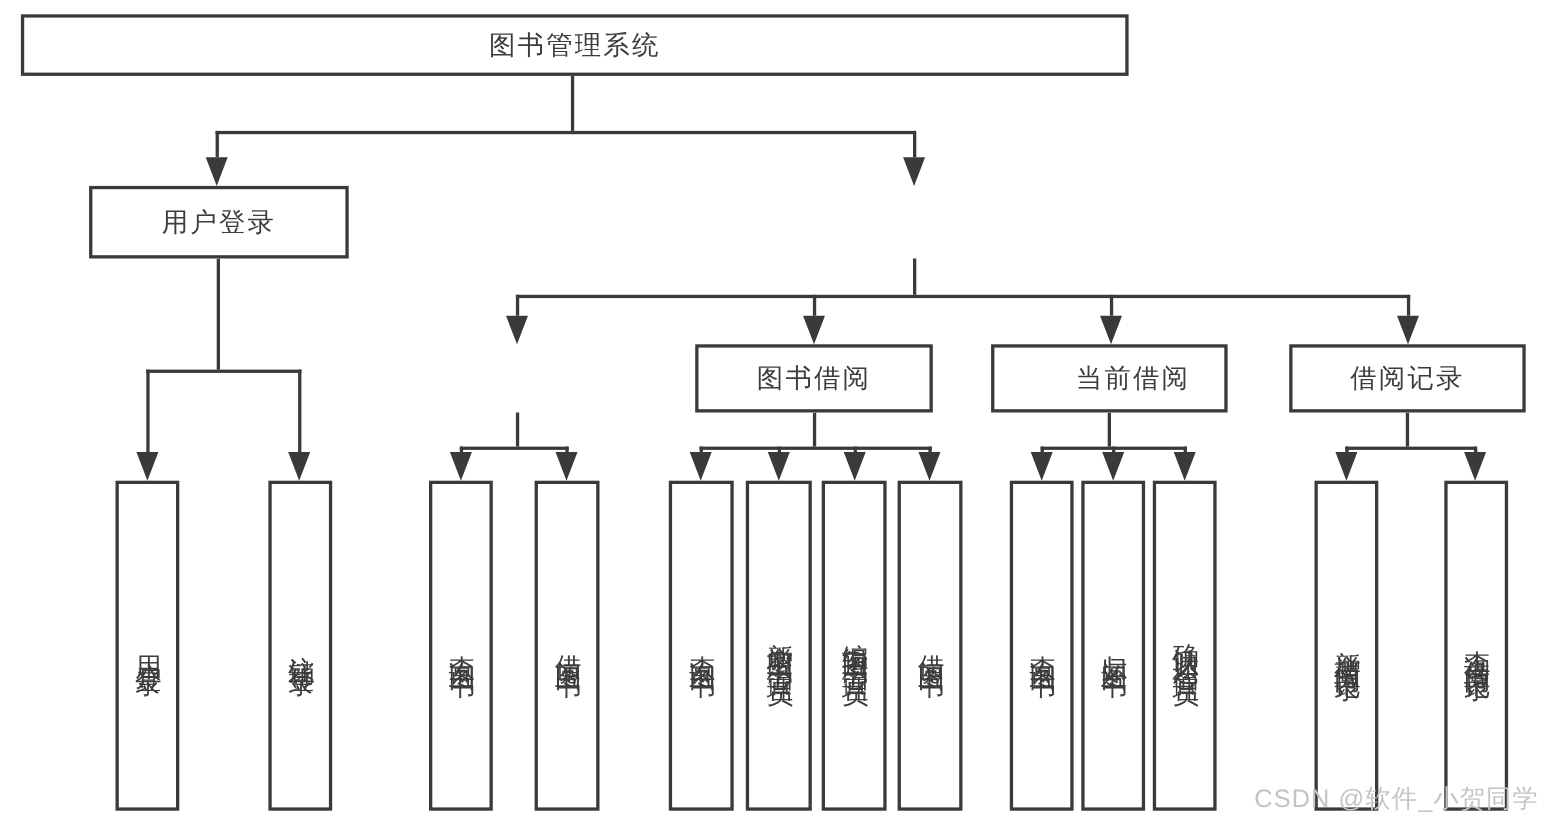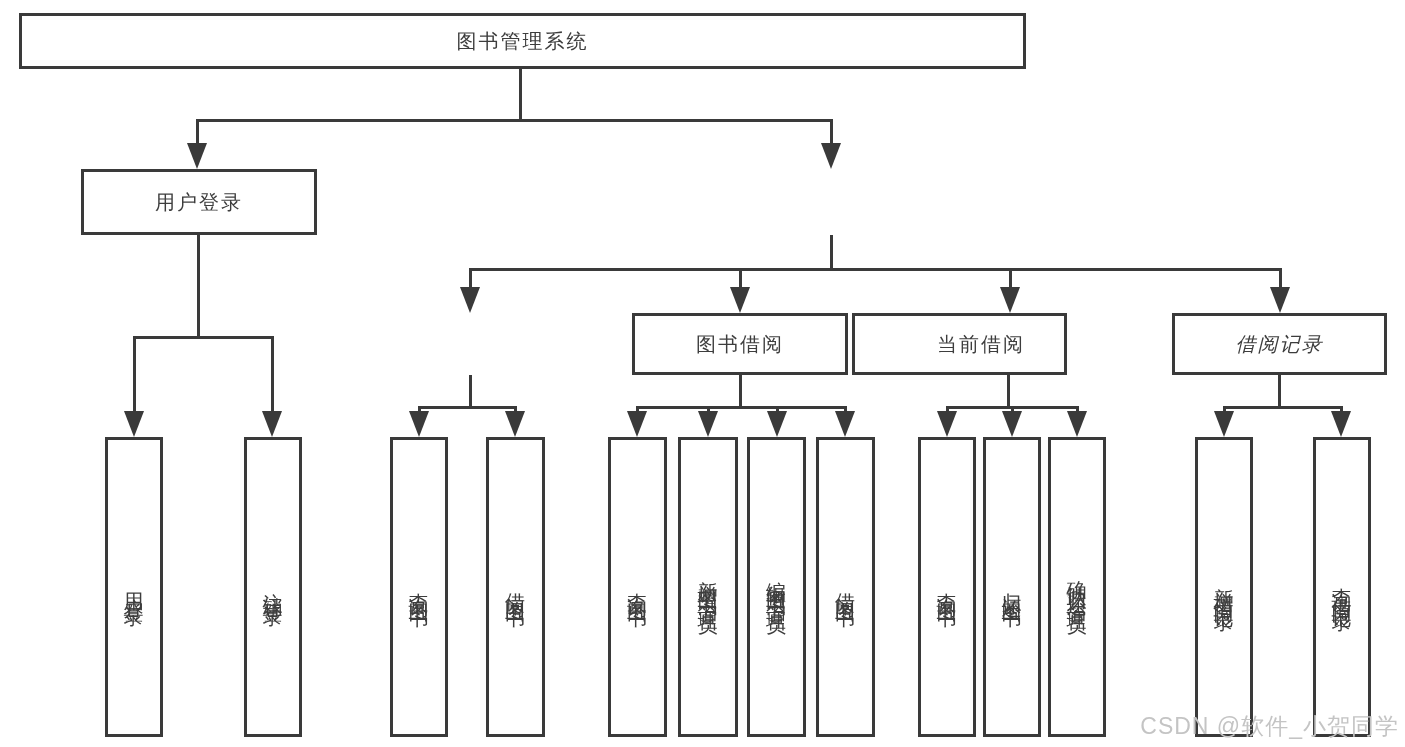--- a/index.html
+++ b/index.html
@@ -12,21 +12,21 @@
     color:#3d3d3d;
   }
   .node{
     position:absolute;
     box-sizing:border-box;
     background:#ffffff;
     border:3px solid #3a3a3a;
     display:flex;
     align-items:center;
     justify-content:center;
-    font-size:20px;
+    font-size:24px;
     letter-spacing:2px;
     color:#3d3d3d;
     z-index:2;
   }
   .node-v span{
     writing-mode:vertical-rl;
     text-orientation:mixed;
     letter-spacing:5px;
     line-height:1;
   }
@@ -93,24 +93,24 @@
     <div class="tri" style="left:730px;top:287px;"></div>
     <div class="vline" style="left:1009px;top:268px;height:19px;"></div>
     <div class="tri" style="left:1000px;top:287px;"></div>
     <div class="vline" style="left:1279px;top:268px;height:19px;"></div>
     <div class="tri" style="left:1270px;top:287px;"></div>
   </div>
 
   <div class="node" style="left:632px;top:313px;width:216px;height:62px;">
     <span>图书借阅</span>
   </div>
-  <div class="node" style="left:852px;top:313px;width:215px;height:62px;padding-left:43px;">
+  <div class="node" style="left:901px;top:313px;width:215px;height:62px;padding-left:43px;">
     <span>当前借阅</span>
   </div>
-  <div class="node" style="left:1172px;top:313px;width:215px;height:62px;font-style:italic;">
+  <div class="node" style="left:1172px;top:313px;width:215px;height:62px;">
     <span>借阅记录</span>
   </div>
 
   <div>
     <div class="vline" style="left:469px;top:375px;height:31px;"></div>
     <div class="hline" style="left:418px;top:406px;width:99px;"></div>
     <div class="vline" style="left:418px;top:406px;height:5px;"></div>
     <div class="tri" style="left:409px;top:411px;"></div>
     <div class="vline" style="left:514px;top:406px;height:5px;"></div>
     <div class="tri" style="left:505px;top:411px;"></div>

